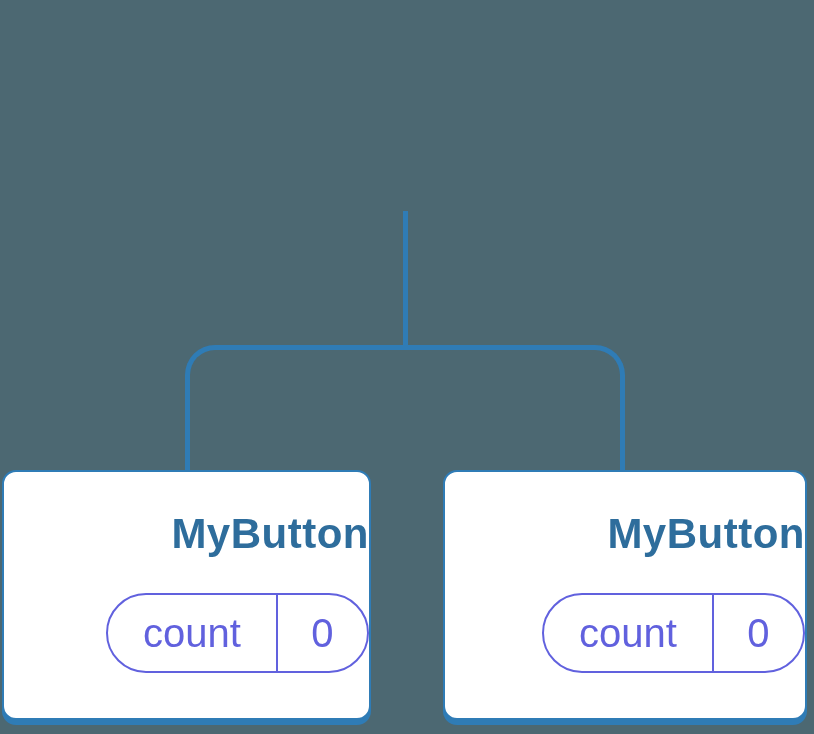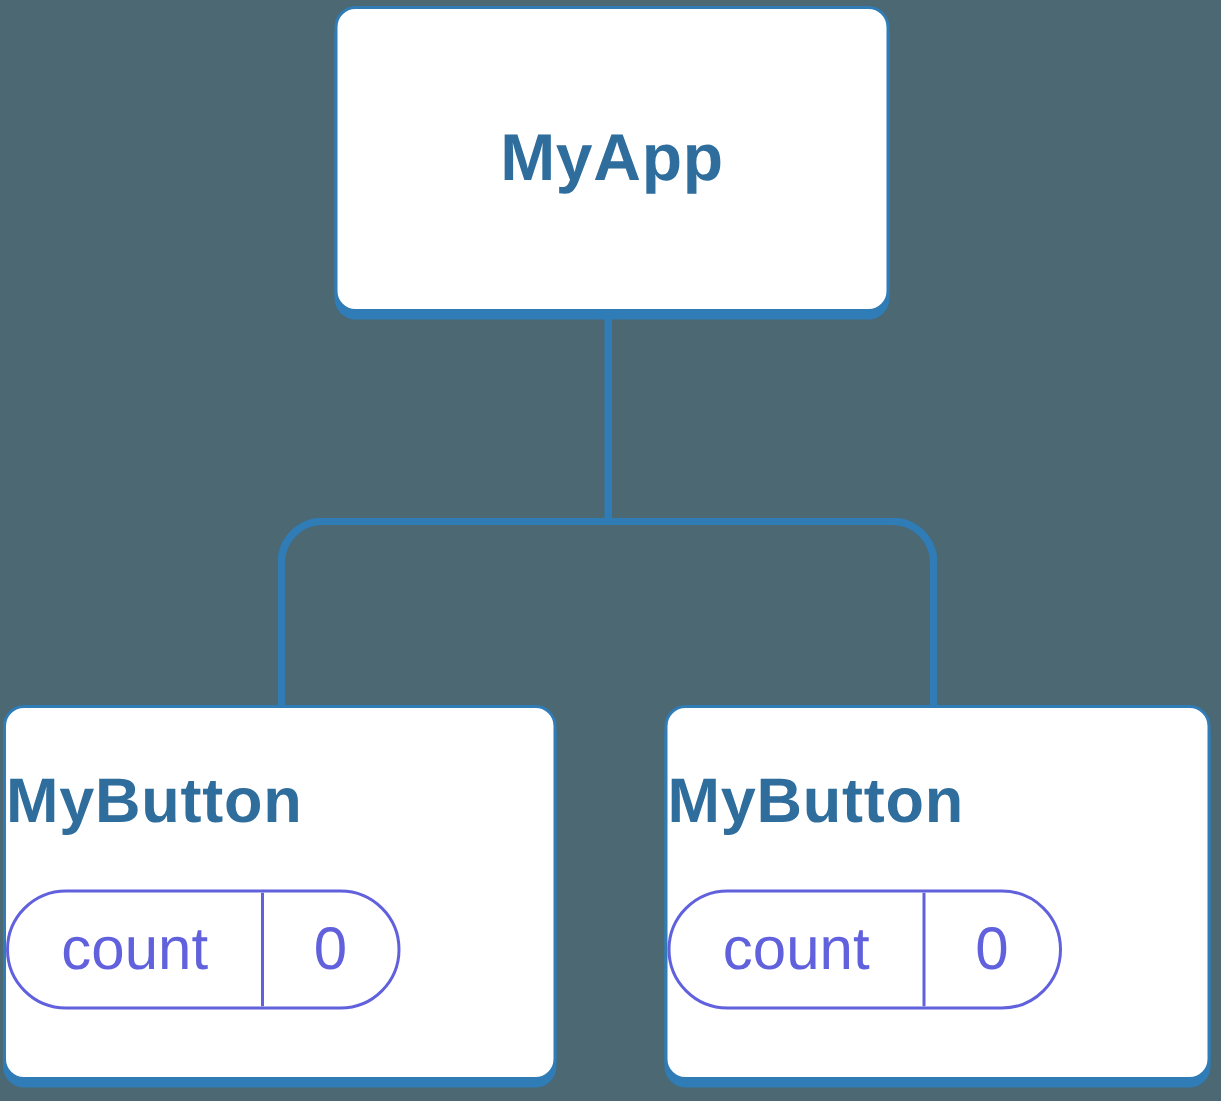--- a/index.html
+++ b/index.html
@@ -37,21 +37,21 @@
     font-size: 44px;
     font-weight: 600;
     color: var(--node_text);
     letter-spacing: 0.5px;
   }
   .node-child {
     top: 470px;
     height: 250px;
     display: flex;
     flex-direction: column;
-    align-items: flex-start;
+    align-items: flex-end;
     padding-top: 38px;
   }
   .node-child-left  { left: 2px;   width: 369px; }
   .node-child-right { left: 443px; width: 364px; }
   .node-child .node-label {
     font-size: 42px;
     font-weight: 600;
     color: var(--node_text);
     letter-spacing: 0.5px;
     line-height: 1.15;
@@ -96,23 +96,20 @@
     display: flex; align-items: center; justify-content: center;
     font-size: 40px;
     color: var(--state_accent);
   }
 </style>
 </head>
 <body>
 
 <div class="canvas">
 
-  <div class="node node-root">
-    <span class="node-label">MyApp</span>
-  </div>
 
   <div class="stem"></div>
 
   <div class="bracket"></div>
 
   <div class="node node-child node-child-left">
     <span class="node-label">MyButton</span>
     <div class="pill">
       <span class="pill-key">count</span>
       <span class="pill-value">0</span>

